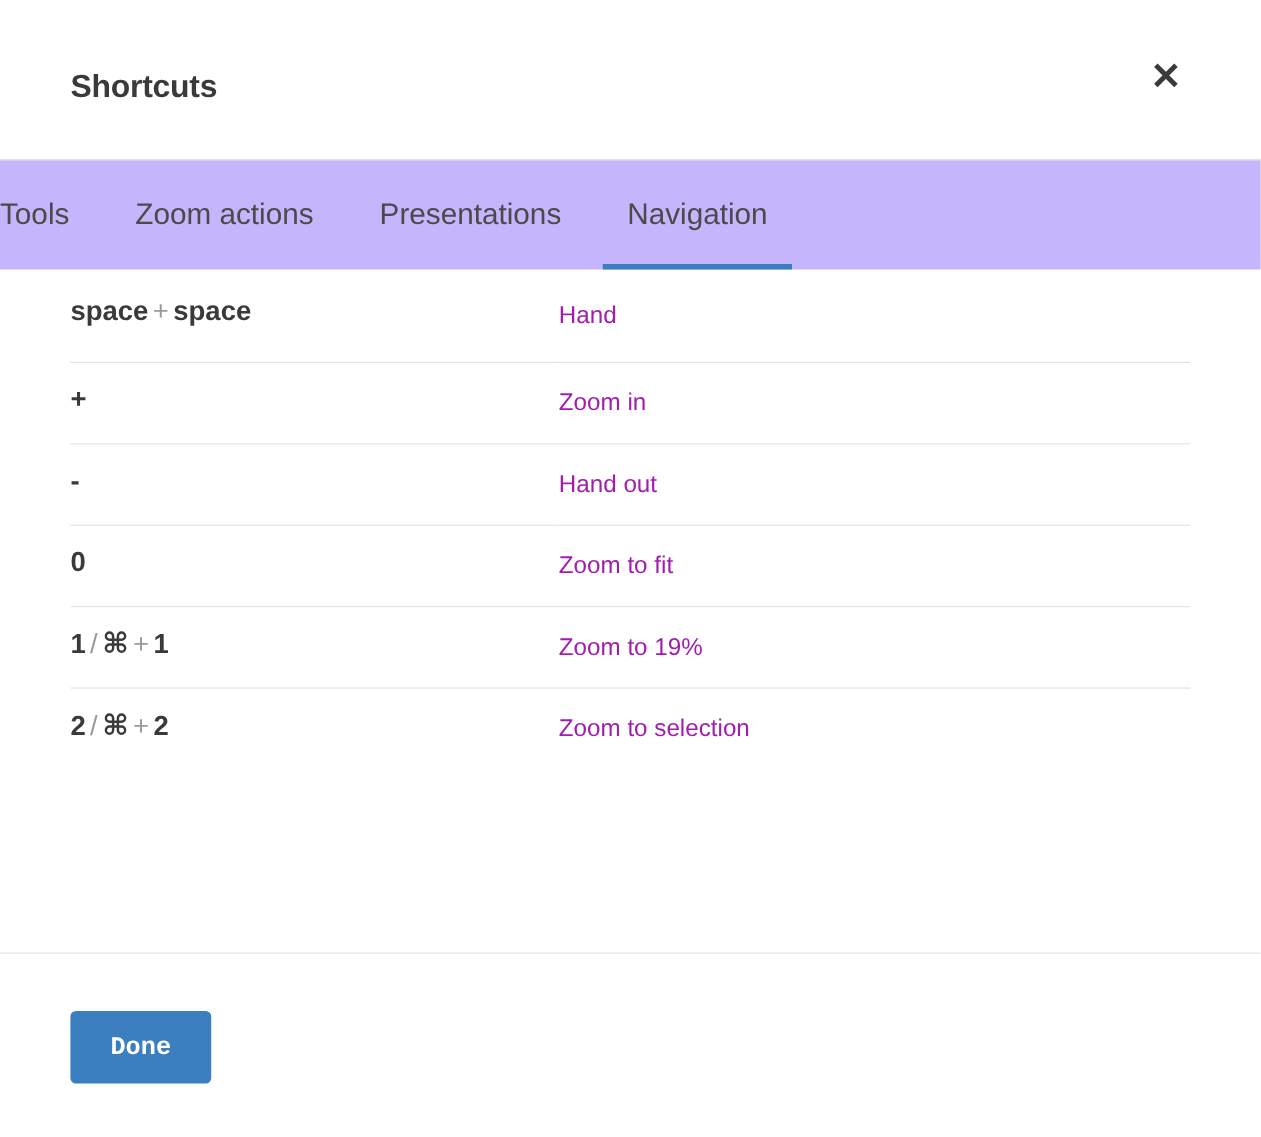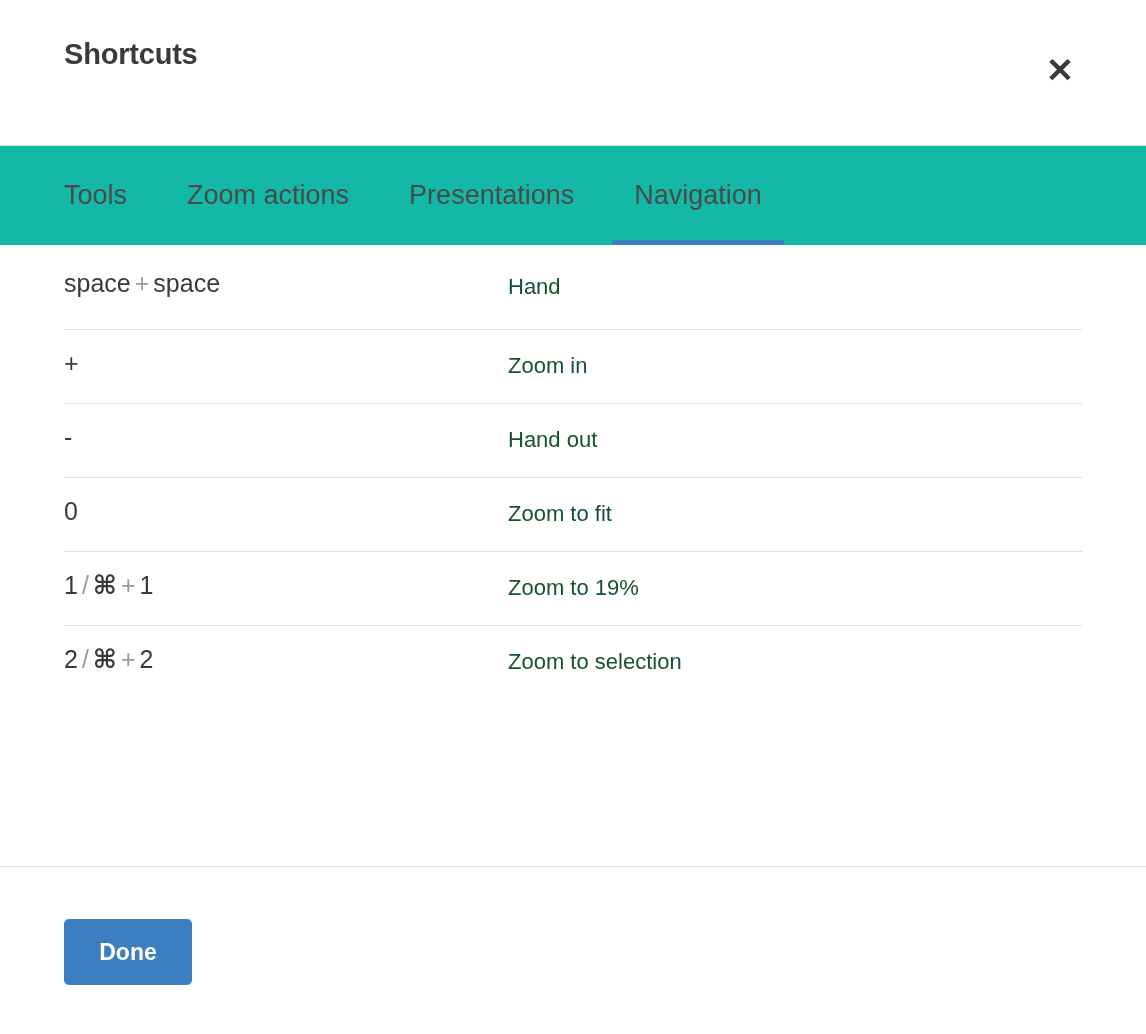--- a/index.html
+++ b/index.html
@@ -28,21 +28,21 @@
   
   .dialog-header {
     position: relative;
     height: 145px;
     flex: 0 0 145px;
     background: #ffffff;
   }
   .dialog-title {
     position: absolute;
     left: 64px;
-    top: 34px;
+    top: 59px;
     font-size: 29px;
     font-weight: bold;
     color: #3a3a3a;
     letter-spacing: -0.2px;
     line-height: 40px;
     margin: 0;
   }
   .close-button {
     position: absolute;
     right: 64px;
@@ -61,26 +61,25 @@
     display: block;
     line-height: 1;
     color: #3a3a3a;
   }
 
   
   .tab-bar {
     position: relative;
     flex: 0 0 100px;
     height: 100px;
-    background: #14b8a6;
+    background: #c4b5fd;
     border-top: 1px solid #e2e2e2;
     box-sizing: border-box;
     display: flex;
     align-items: flex-start;
-    padding-left: 64px;
   }
   .tab {
     position: relative;
     height: 99px;
     display: flex;
     align-items: center;
     padding: 0 22px;
     margin-right: 16px;
     font-size: 27px;
     color: #4a4a4a;
@@ -138,25 +137,25 @@
     width: 444px;
     font-size: 25px;
     font-weight: bold;
     color: #3a3a3a;
     white-space: nowrap;
     padding-bottom: 6px !important;
   }
   .cell-desc {
     font-size: 22px;
     font-weight: normal;
-    color: #14532d;
+    color: #a21caf;
     white-space: nowrap;
   }
   .key {
-    font-weight: normal;
+    font-weight: bold;
     color: #3a3a3a;
   }
   .key-sep {
     font-weight: normal;
     color: #9b9b9b;
     padding: 0 4px;
   }
   .key-cmd {
     font-weight: bold;
     color: #3a3a3a;
@@ -179,21 +178,21 @@
     line-height: 66px;
     padding: 0 22px;
     background: #3c7fc0;
     color: #ffffff;
     font-size: 23px;
     font-weight: bold;
     text-align: center;
     border: none;
     border-radius: 5px;
     cursor: pointer;
-    font-family: Liberation Sans, sans-serif;
+    font-family: Liberation Mono, monospace;
     box-sizing: border-box;
   }
 </style>
 </head>
 <body>
 
 <div class="dialog">
 
   <div class="dialog-header">
     <h1 class="dialog-title">Shortcuts</h1>

